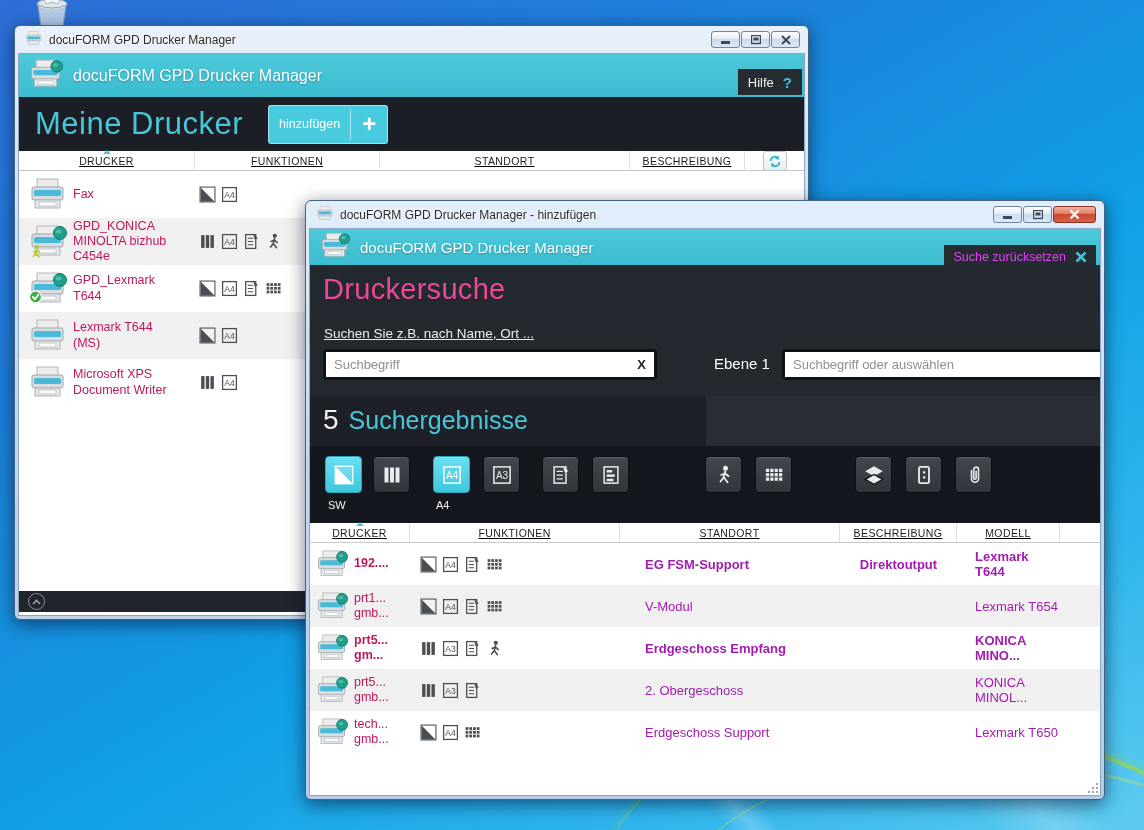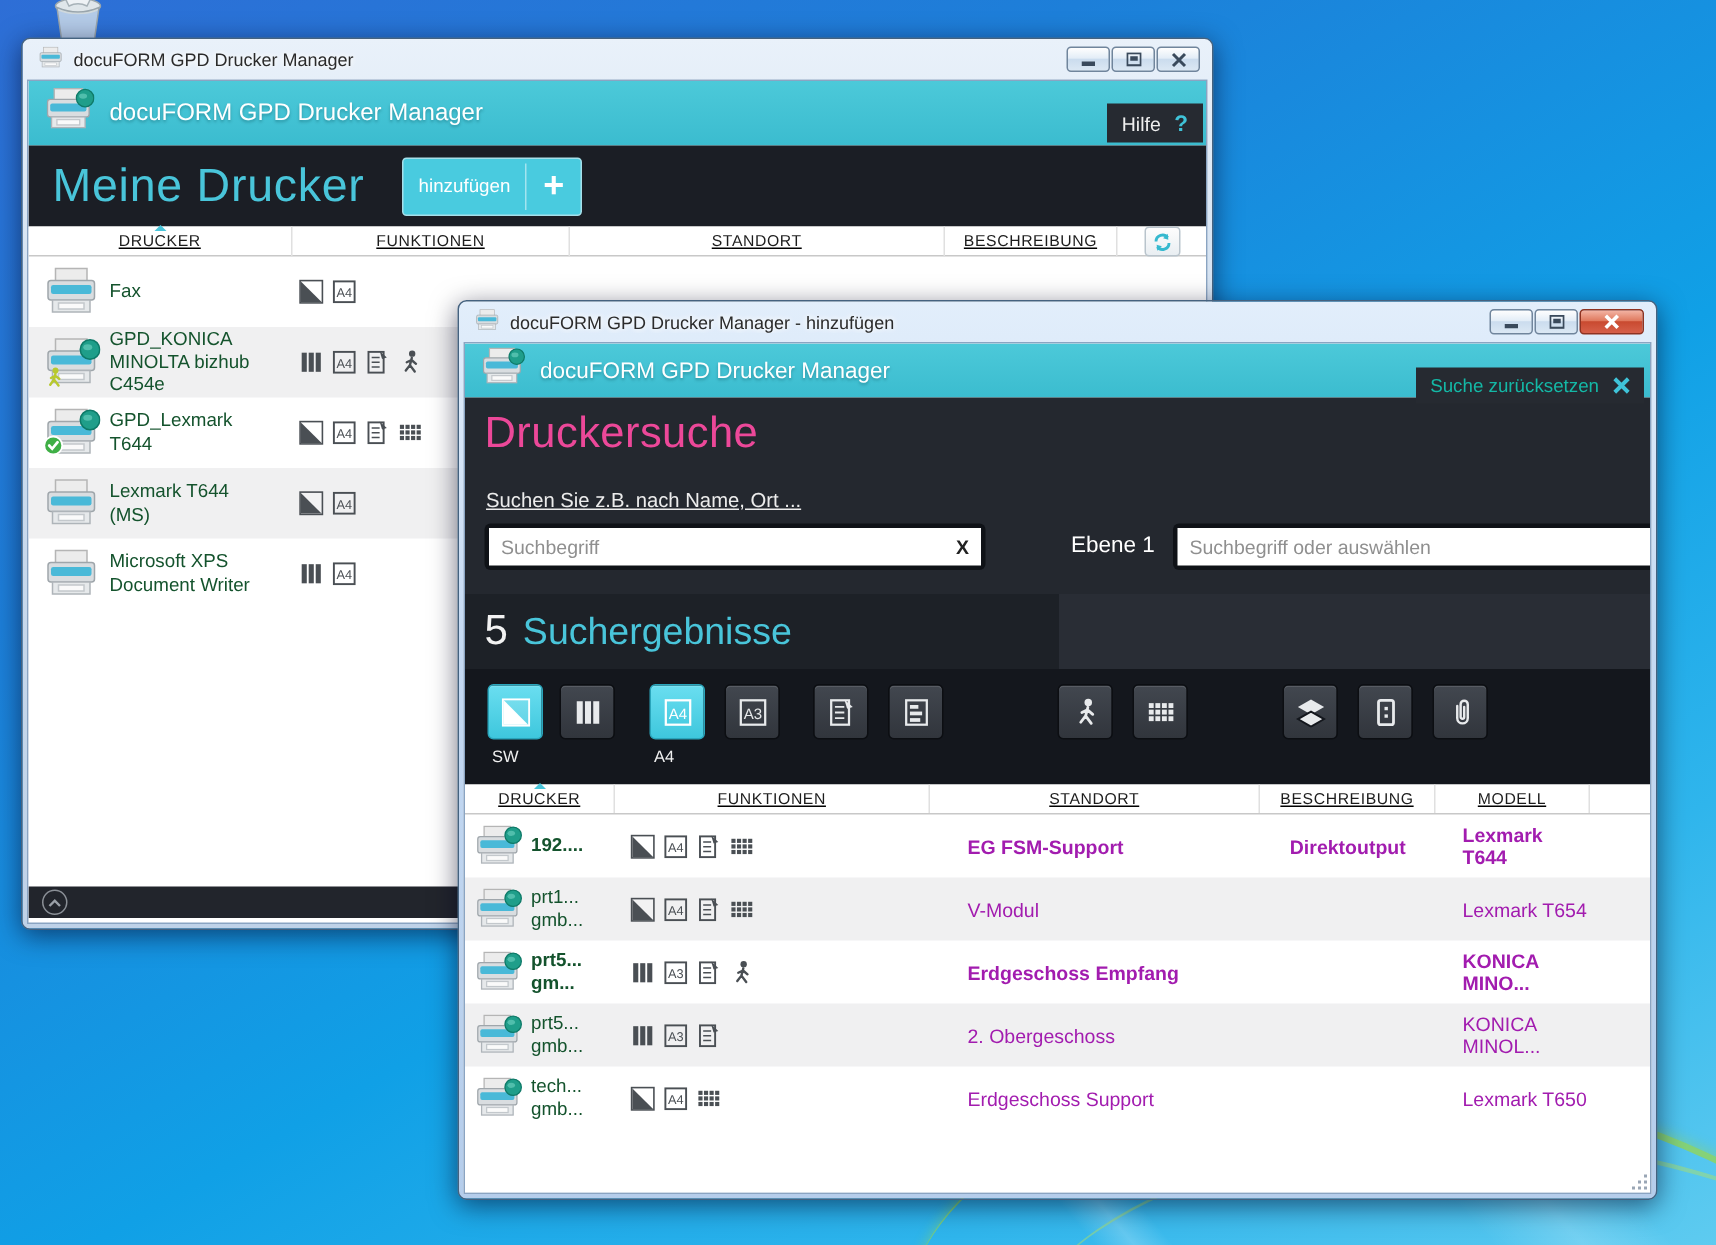--- a/index.html
+++ b/index.html
@@ -43,21 +43,21 @@
     gap:10px; padding-left:10px; color:#fff; flex:0 0 auto; }
   .back-window .app-header { height:43px; }
   .front-window .app-header { height:36px; }
   .app-header .app-title { font-size:16px; text-shadow:0 1px 2px rgba(0,60,70,.35); }
   .front-window .app-title { font-size:15px; }
 
   .help-btn { position:absolute; top:15px; right:2px; height:26px; z-index:6; background:#262a31;
     display:flex; align-items:center; gap:9px; padding:0 10px; color:#efefef; font-size:13px; cursor:default;}
   .help-q { color:#3fc3d8; font-weight:bold; font-size:15px; }
   .reset-btn { position:absolute; top:16px; right:4px; height:24px; z-index:6; background:#262a31;
-    display:flex; align-items:center; gap:9px; padding:0 9px; color:#14b8a6; font-size:12.5px; }
+    display:flex; align-items:center; gap:9px; padding:0 9px; color:#d946ef; font-size:12.5px; }
 
   
   .page-bar { height:54px; background:#1b1e25; display:flex; align-items:center; gap:26px;
     padding-left:16px; flex:0 0 auto; }
   .page-title { font-size:31px; font-weight:300; color:#49c5da; letter-spacing:.5px; }
   .add-btn { height:37px; display:flex; align-items:stretch; background:#49cbdf; border-radius:2px;
     box-shadow:0 0 0 1px #a6dfe9; }
   .add-label { display:flex; align-items:center; padding:0 10px; color:#fff; font-size:12.5px; }
   .add-divider { width:1px; background:#a3e4ef; margin:3px 0; }
   .add-plus { width:36px; display:flex; align-items:center; justify-content:center;
@@ -70,21 +70,21 @@
     font-size:10.5px; color:#1c1c1c; letter-spacing:.4px; border-right:1px solid #e0e0e0; }
   .sort-ind { position:absolute; top:-1px; left:50%; transform:translateX(-50%); width:0; height:0;
     border-left:4px solid transparent; border-right:4px solid transparent; border-bottom:4px solid #49c5da; }
   .back-grid  { grid-template-columns:176px 185px 250px 115px 1fr; }
   .front-grid { grid-template-columns:100px 210px 220px 117px 103px 1fr; }
   .rows-area { flex:1 1 auto; background:#fff; overflow:hidden; display:flex; flex-direction:column; }
   .trow { display:grid; flex:0 0 auto; }
   .trow.alt { background:#f0f0f1; }
   .tcell { display:flex; align-items:center; }
   .cell-drucker { gap:6px; padding-left:10px; }
-  .name-block { font-size:12.5px; color:#14532d; line-height:1.22; }
+  .name-block { font-size:12.5px; color:#be185d; line-height:1.22; }
   .name-block.bold { font-weight:bold; }
   .cell-func { gap:5px; padding-left:4px; }
   .cell-func svg { display:block; }
   .cell-text { font-size:13px; color:#a21caf; }
   .cell-standort { padding-left:25px; }
   .cell-beschreibung { justify-content:center; }
   .cell-modell { padding-left:18px; }
   .bold-txt { font-weight:bold; }
 
   .refresh-btn { width:24px; height:20px; border:1px solid #b9c4cc; border-radius:3px;

